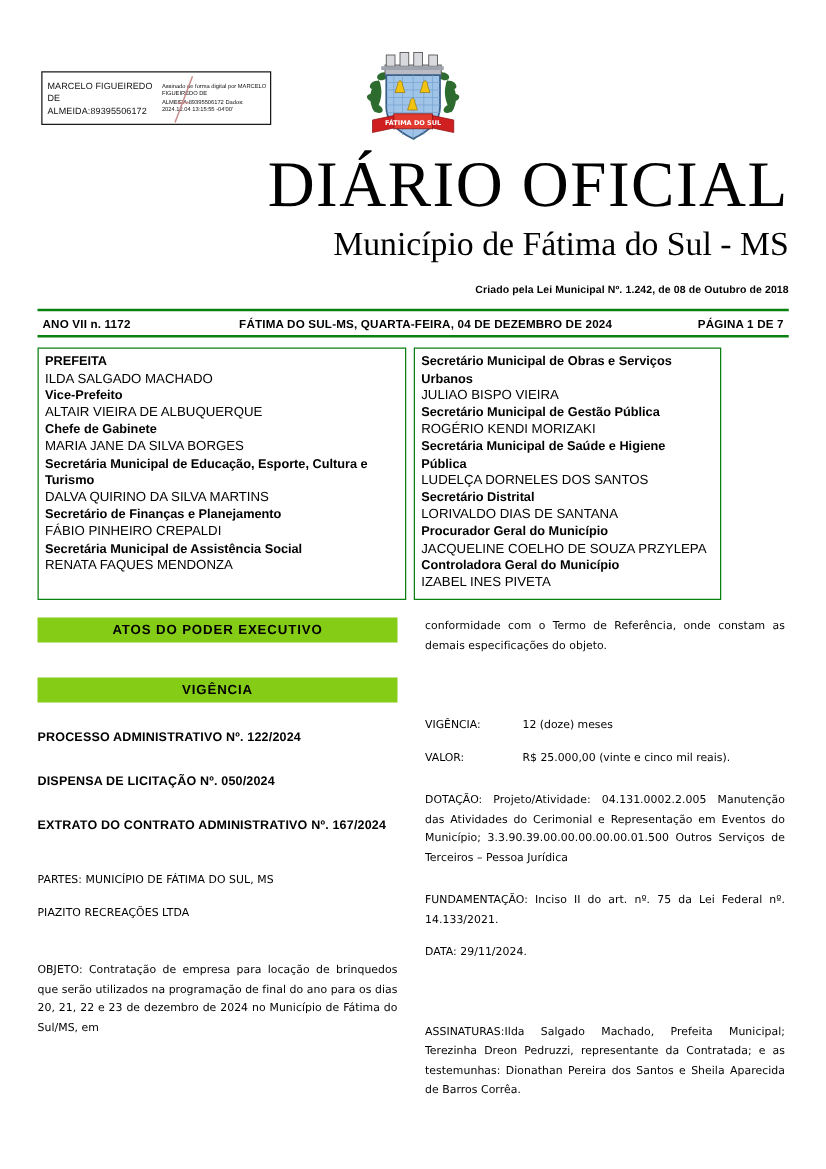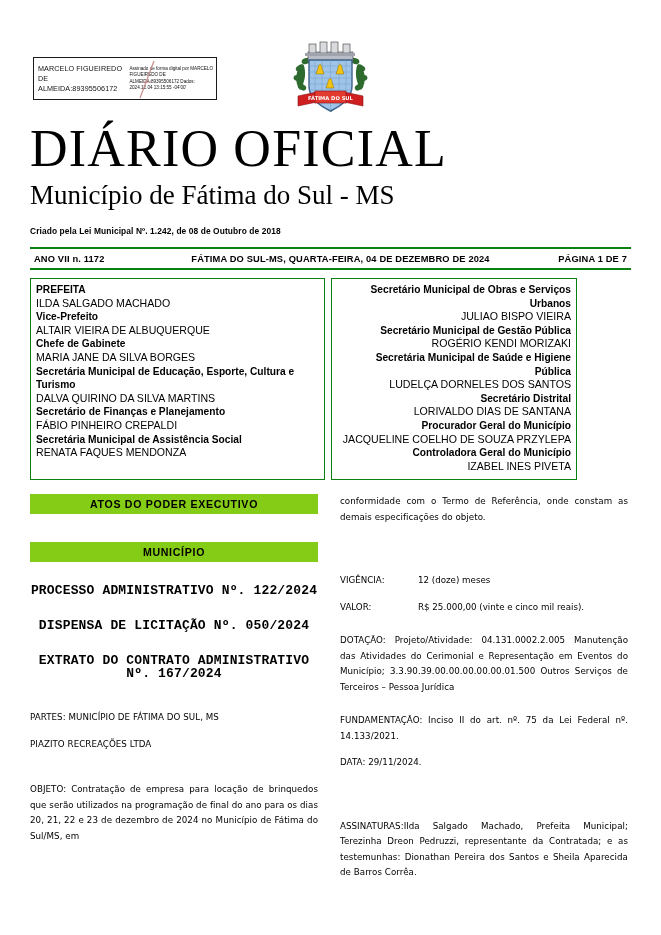--- a/index.html
+++ b/index.html
@@ -68,21 +68,21 @@
   
   .crest {
     position: absolute;
     left: 291px;
     top: 30px;
     width: 79px;
     height: 92px;
   }
 
   
-  .masthead { padding-top: 122px; text-align: left; }
+  .masthead { padding-top: 122px; text-align: right; }
   .title-main {
     font-family: "Liberation Serif", serif;
     font-size: 52px;
     line-height: 54px;
     letter-spacing: 1.2px;
     font-weight: normal;
   }
   .title-sub {
     font-family: "Liberation Serif", serif;
     font-size: 27px;
@@ -120,21 +120,21 @@
     display: flex;
     gap: 6px;
   }
   .off-col {
     border: 1.6px solid #0a8010;
     box-sizing: border-box;
     padding: 4px 5px 6px 5px;
     width: 295px;
   }
   .off-col.left  { width: 295px; }
-  .off-col.right { width: 246px; text-align: right; }
+  .off-col.right { width: 246px; }
   .off-role {
     font-size: 10.2px;
     line-height: 13.6px;
     font-weight: bold;
   }
   .off-name {
     font-size: 10.6px;
     line-height: 13.6px;
     font-weight: normal;
   }
@@ -153,24 +153,24 @@
     font-size: 10.6px;
     font-weight: bold;
     letter-spacing: 0.7px;
     text-align: center;
     padding: 4px 0 4px 0;
     line-height: 12px;
   }
   .spacer-28 { height: 28px; }
 
   .lic-heading {
-    font-family: Liberation Mono, monospace;
-    font-size: 13px;
-    font-weight: bold;
-    text-align: center;
+    font-family: Liberation Sans, sans-serif;
+    font-size: 10px;
+    font-weight: bold;
+    text-align: left;
     line-height: 13px;
     letter-spacing: 0.15px;
     margin-top: 22px;
   }
 
   .body-text {
     font-family: "DejaVu Sans", sans-serif;
     font-size: 8.7px;
     line-height: 15.5px;
     text-align: justify;
@@ -316,21 +316,21 @@
         <div class="off-name">IZABEL INES PIVETA</div>
       </div>
     </div>
   </div>
 
   <div class="columns">
 
     <div class="col">
       <div class="green-banner">ATOS DO PODER EXECUTIVO</div>
       <div class="spacer-28"></div>
-      <div class="green-banner">MUNICÍPIO</div>
+      <div class="green-banner">VIGÊNCIA</div>
 
       <div class="lic-heading">PROCESSO ADMINISTRATIVO Nº. 122/2024</div>
       <div class="lic-heading">DISPENSA DE LICITAÇÃO Nº. 050/2024</div>
       <div class="lic-heading">EXTRATO DO CONTRATO ADMINISTRATIVO Nº. 167/2024</div>
 
       <div class="gap-lg"></div>
       <div class="body-text nojust">PARTES: MUNICÍPIO DE FÁTIMA DO SUL, MS</div>
       <div class="gap-sm"></div>
       <div class="body-text nojust">PIAZITO RECREAÇÕES LTDA</div>
       <div class="gap-lg"></div>

